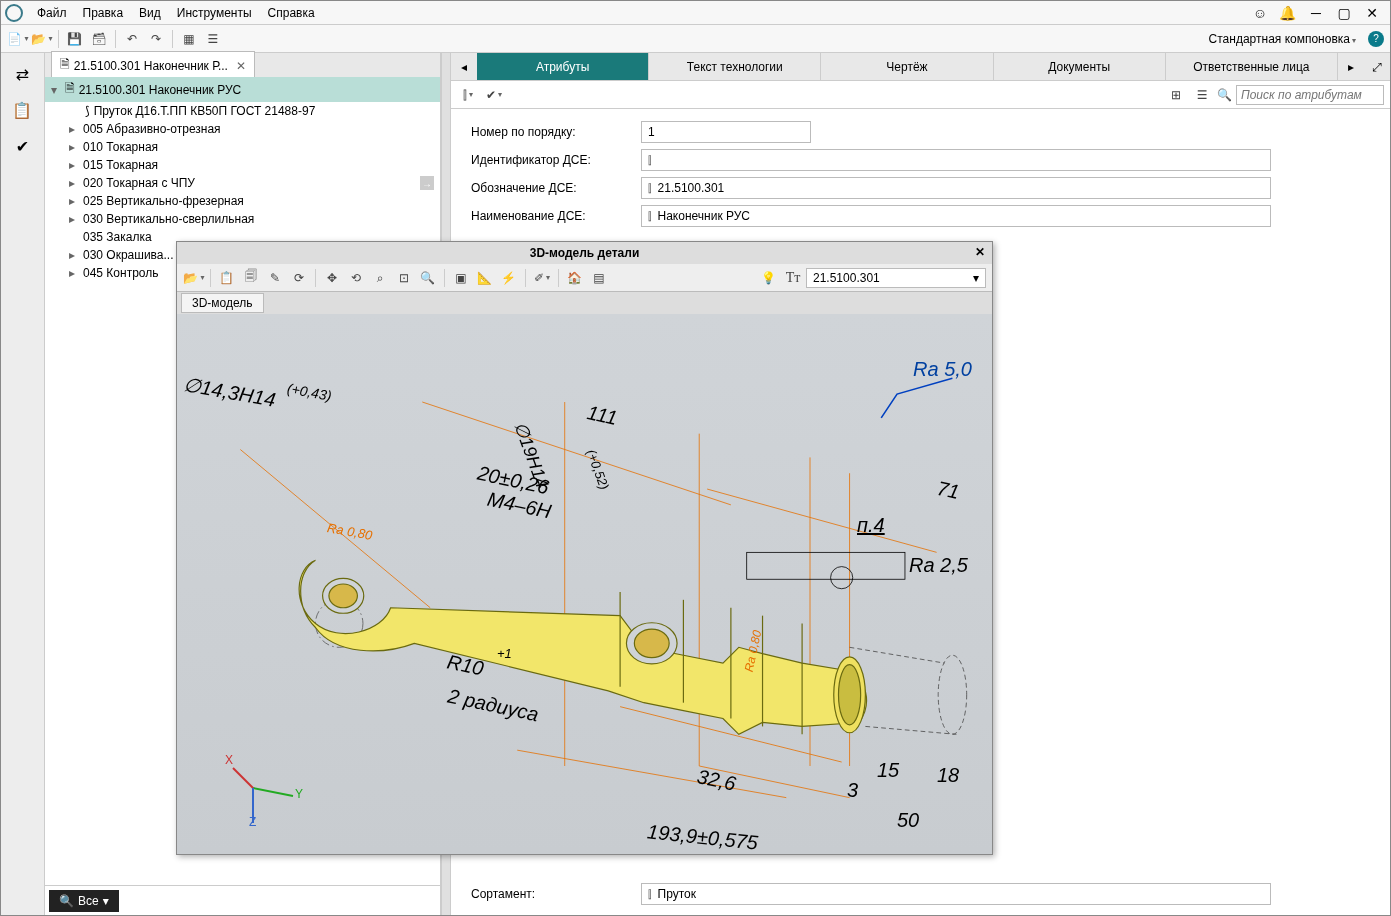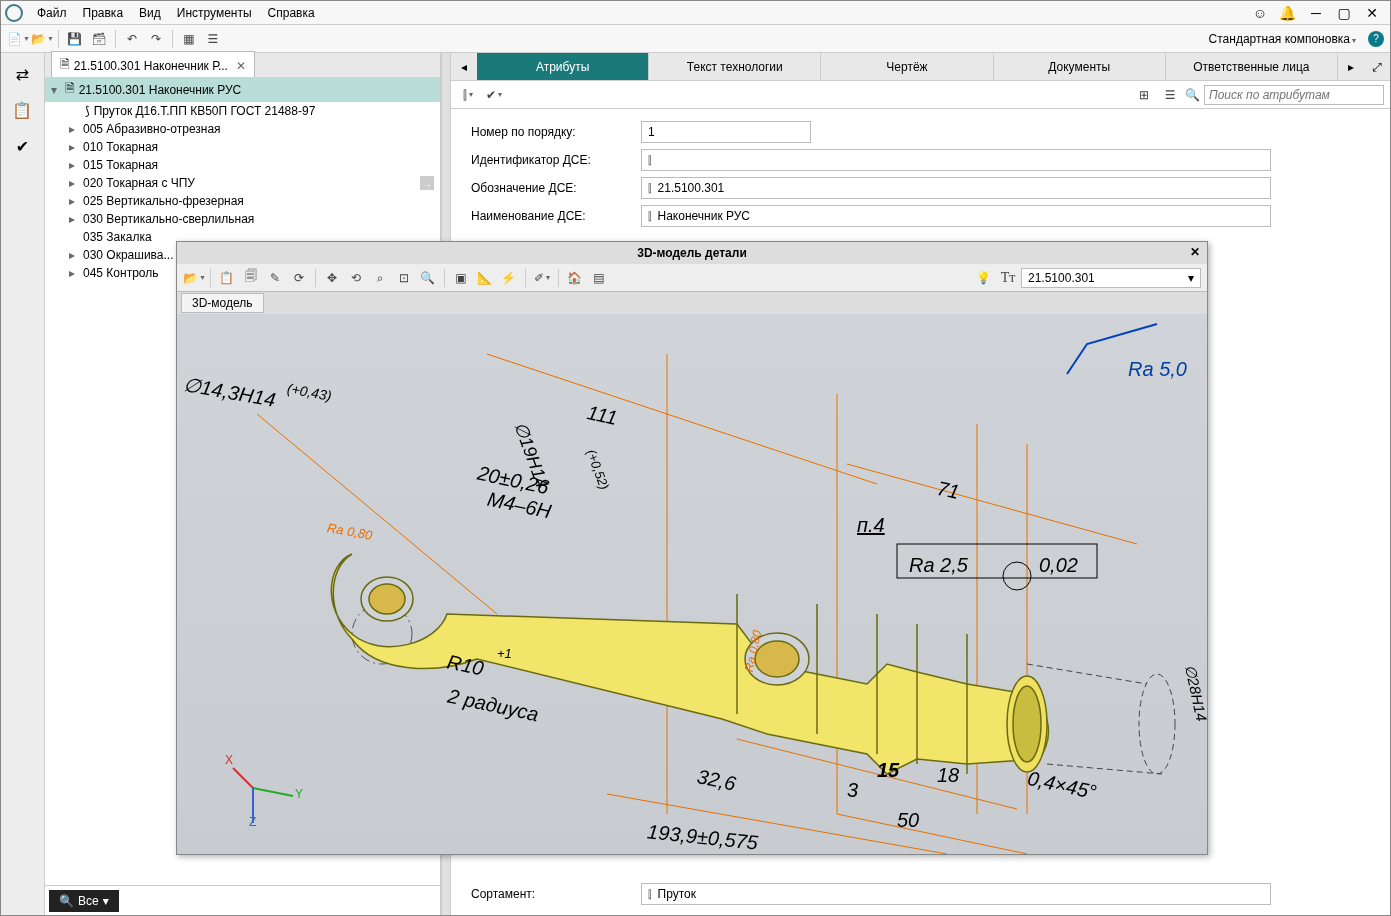--- a/index.html
+++ b/index.html
@@ -42,32 +42,32 @@
   .search-all-btn { background: #222; color: #fff; padding: 4px 10px; display: flex; align-items: center; gap: 4px; cursor: pointer; }
   .search-input { flex: 1; height: 22px; border: 1px solid #bbb; padding: 0 6px; font-style: italic; color: #999; }
 
   .right-pane { flex: 1; display: flex; flex-direction: column; background: #fff; min-width: 0; }
   .rp-tabs { height: 28px; display: flex; align-items: stretch; background: #e8e8e8; border-bottom: 1px solid #ccc; }
   .rp-tab { flex: 1; display: flex; align-items: center; justify-content: center; cursor: pointer; border-right: 1px solid #ccc; }
   .rp-tab.active { background: #1a7a7a; color: #fff; }
   .rp-tab-arrow { width: 26px; display: flex; align-items: center; justify-content: center; cursor: pointer; }
 
   .rp-toolbar { height: 28px; border-bottom: 1px solid #ccc; display: flex; align-items: center; padding: 0 6px; gap: 4px; }
-  .attr-search { flex-grow: 0; width: 180px; height: 20px; border: 1px solid #bbb; padding: 0 4px; font-style: italic; color: #999; }
+  .attr-search { flex-grow: 0; width: 148px; height: 20px; border: 1px solid #bbb; padding: 0 4px; font-style: italic; color: #999; }
   .rp-toolbar-spacer { flex: 1; }
 
   .attrs { flex: 1; overflow: hidden; padding: 10px 0 0 0; position: relative; }
   .attr-row { display: flex; align-items: center; height: 26px; margin-bottom: 2px; padding: 0 20px; }
   .attr-label { width: 170px; }
   .attr-input { flex: 1; max-width: 630px; height: 22px; border: 1px solid #bbb; padding: 0 6px; display: flex; align-items: center; gap: 6px; background: #fff; }
   .attr-input.short { max-width: 170px; }
   .lib-icon { font-size: 11px; color: #555; }
 
   
-  .float-win { position: absolute; left: 176px; top: 241px; width: 1032px; height: 614px; border: 1px solid #888; background: #e0e0e0; box-shadow: 2px 2px 6px rgba(0,0,0,0.3); display: flex; flex-direction: column; }
+  .float-win { position: absolute; left: 176px; top: 241px; width: 817px; height: 614px; border: 1px solid #888; background: #e0e0e0; box-shadow: 2px 2px 6px rgba(0,0,0,0.3); display: flex; flex-direction: column; }
   .fw-title { height: 22px; background: #ddd; display: flex; align-items: center; justify-content: center; position: relative; font-weight: 600; }
   .fw-close { position: absolute; right: 4px; top: 3px; width: 16px; height: 16px; cursor: pointer; text-align: center; }
   .fw-toolbar { height: 28px; display: flex; align-items: center; padding: 0 6px; gap: 2px; background: #eee; border-bottom: 1px solid #bbb; }
   .fw-toolbar .spacer { flex: 1; }
   .fw-part-dd { width: 180px; height: 20px; border: 1px solid #bbb; padding: 0 6px; display: flex; align-items: center; justify-content: space-between; background: #fff; }
   .fw-tabbar { height: 22px; display: flex; align-items: center; background: #ddd; }
   .fw-tab { background: #f4f4f4; border: 1px solid #bbb; padding: 2px 10px; margin-left: 4px; }
   .fw-canvas { flex: 1; background: linear-gradient(#d0d4d8, #c8ccd0); position: relative; overflow: hidden; }
 
   .collapse-handle { width: 10px; background: #e0e0e0; border-left: 1px solid #ccc; border-right: 1px solid #ccc; display: flex; align-items: center; justify-content: center; cursor: pointer; color: #888; }
@@ -353,21 +353,21 @@
       <span class="dim-text" style="left:300px; top:155px; transform:rotate(12deg);">20±0,26</span>
       <span class="dim-text" style="left:310px; top:180px; transform:rotate(12deg);">M4–6H</span>
       <span class="dim-text orange" style="left:150px; top:210px; font-size:13px; transform:rotate(10deg);">Ra 0,80</span>
       <span class="dim-text" style="left:270px; top:340px; transform:rotate(12deg);">R10</span>
       <span class="dim-text" style="left:320px; top:332px; font-size:13px;">+1</span>
       <span class="dim-text" style="left:270px; top:380px; transform:rotate(12deg);">2 радиуса</span>
       <span class="dim-text orange" style="left:555px; top:330px; font-size:12px; transform:rotate(-78deg);">Ra 0,80</span>
       <span class="dim-text" style="left:520px; top:455px; transform:rotate(12deg);">32,6</span>
       <span class="dim-text" style="left:470px; top:512px; transform:rotate(6deg);">193,9±0,575</span>
       <span class="dim-text" style="left:670px; top:465px;">3</span>
-      <span class="dim-text" style="left:700px; top:445px;font-weight:bold;">15</span>
+      <span class="dim-text" style="left:700px; top:445px;">15</span>
       <span class="dim-text" style="left:760px; top:450px;">18</span>
       <span class="dim-text" style="left:720px; top:495px;">50</span>
       <span class="dim-text" style="left:850px; top:460px; transform:rotate(12deg);">0,4×45°</span>
       <span class="dim-text" style="left:760px; top:165px; transform:rotate(12deg);">71</span>
       <span class="dim-text" style="left:680px; top:200px;text-decoration:underline;">п.4</span>
       <span class="dim-text" style="left:732px; top:240px;">Ra 2,5</span>
       <span class="dim-text" style="left:862px; top:240px;">0,02</span>
       <span class="surface-mark" style="right:20px; top:44px;">Ra 5,0</span>
       <span class="dim-text" style="left:990px; top:370px; transform:rotate(78deg); font-size:15px;">∅28H14</span>
 

